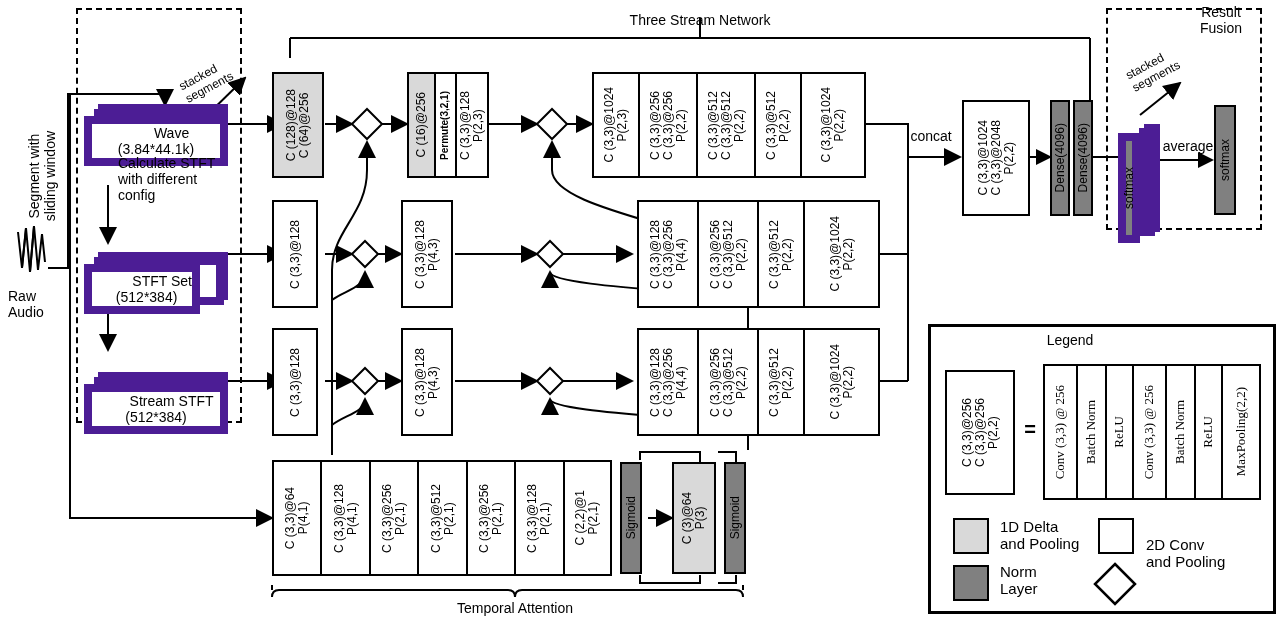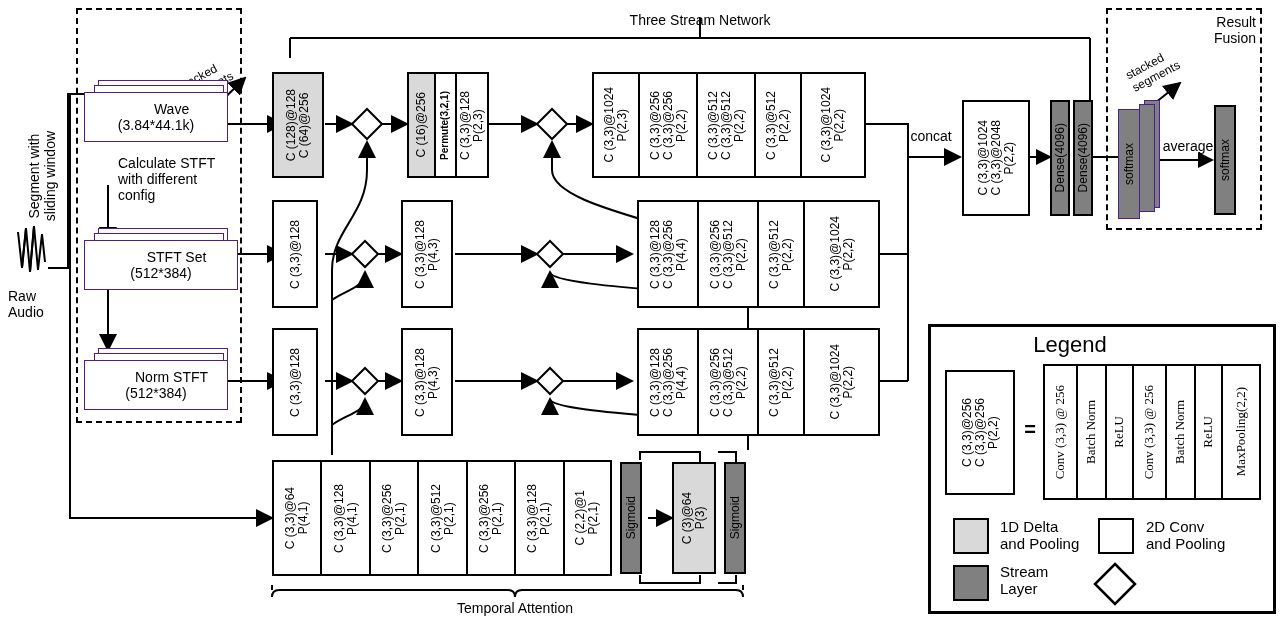--- a/index.html
+++ b/index.html
@@ -40,21 +40,21 @@
   .group > .cell:last-child{border-right:none;}
   .group > .cell.g1d{background:#d9d9d9;}
 
   
   .sgroup{display:flex;gap:3px;}
   .sgroup > .sbox{border:2px solid #000;display:flex;align-items:center;justify-content:center;background:#fff;box-sizing:border-box;}
   .sgroup > .sbox.dense{background:#808080;}
 
   
   .stack{position:absolute;}
-  .card{position:absolute;border:1px solid #4c1d95;background:#fff;box-sizing:border-box;}
+  .card{position:absolute;border:8px solid #4c1d95;background:#fff;box-sizing:border-box;margin-top:24px;}
 
   
   .dashed{border:2px dashed #000;background:transparent;}
 
   svg.ov{position:absolute;left:0;top:0;width:1285px;height:625px;pointer-events:none;}
 
   .legendbox{border:3px solid #000;background:#fff;}
   .swatch{border:2px solid #000;box-sizing:border-box;}
 </style>
 </head>
@@ -182,34 +182,34 @@
     </div>
   </div>
 
   <div class="abs ht l" style="left:118px;top:155px;width:130px;">Calculate STFT
 with different
 config</div>
 
   <div class="stack" style="left:84px;top:228px;width:160px;height:62px;">
     <div class="card" style="left:14px;top:0;width:130px;height:48px;"></div>
     <div class="card" style="left:10px;top:5px;width:130px;height:48px;"></div>
-    <div class="card" style="left:0px;top:12px;width:154px;height:50px;display:flex;align-items:center;justify-content:center;">
+    <div class="card" style="left:0px;top:12px;width:116px;height:50px;display:flex;align-items:center;justify-content:flex-end;">
       <div class="ht">
         <span>STFT Set</span><br><span>(512*384)</span>
       </div>
     </div>
   </div>
 
 
   <div class="stack" style="left:84px;top:348px;width:160px;height:66px;">
     <div class="card" style="left:14px;top:0;width:130px;height:50px;"></div>
     <div class="card" style="left:10px;top:5px;width:130px;height:50px;"></div>
     <div class="card" style="left:0px;top:12px;width:144px;height:50px;display:flex;align-items:center;justify-content:center;">
       <div class="ht">
-        <span>Norm STFT</span><br><span>(512*384)</span>
+        <span>Stream STFT</span><br><span>(512*384)</span>
       </div>
     </div>
   </div>
 
   <div class="abs ht" style="left:600px;top:12px;width:200px;">Three Stream Network</div>
 
   <div class="abs box gray1d" style="left:272px;top:72px;width:52px;height:106px;">
     <div class="vt">C (128)@128
 C (64)@256</div>
   </div>
@@ -323,21 +323,21 @@
   <div class="abs sgroup" style="left:1050px;top:100px;height:116px;">
     <div class="sbox dense" style="width:20px;height:116px;">
       <div class="vt">Dense(4096)</div>
     </div>
     <div class="sbox dense" style="width:20px;height:116px;">
       <div class="vt">Dense(4096)</div>
     </div>
   </div>
 
   <div class="abs dashed" style="left:1106px;top:8px;width:156px;height:222px;"></div>
-  <div class="abs ht" style="left:1186px;top:14px;width:70px;text-align:right;">Result
+  <div class="abs ht" style="left:1186px;top:4px;width:70px;">Result
 Fusion</div>
   <div class="abs ht" style="left:1125px;top:48px;width:86px;font-size:12px;text-align:left;transform:rotate(-28deg);line-height:1.2;">stacked
 segments</div>
 
   <div class="stack" style="left:1118px;top:100px;width:70px;height:120px;">
     <div class="card" style="left:26px;top:0px;width:16px;height:108px;background:#808080;"></div>
     <div class="card" style="left:21px;top:4px;width:16px;height:108px;background:#808080;"></div>
     <div class="card" style="left:0px;top:9px;width:22px;height:110px;background:#808080;display:flex;align-items:center;justify-content:center;">
       <div class="vt">softmax</div>
     </div>
@@ -389,21 +389,21 @@
 P(3)</div>
   </div>
 
   <div class="abs box dense" style="left:724px;top:462px;width:22px;height:112px;">
     <div class="vt">Sigmoid</div>
   </div>
 
   <div class="abs ht" style="left:430px;top:600px;width:170px;">Temporal Attention</div>
 
   <div class="abs legendbox" style="left:928px;top:324px;width:348px;height:290px;"></div>
-  <div class="abs ht" style="left:1010px;top:332px;width:120px;font-size:22px;">Legend</div>
+  <div class="abs ht" style="left:1010px;top:332px;width:120px;font-size:14px;">Legend</div>
 
   <div class="abs box" style="left:945px;top:370px;width:70px;height:125px;">
     <div class="vt">C (3,3)@256
 C (3,3)@256
 P(2,2)</div>
   </div>
   <div class="abs ht" style="left:1018px;top:418px;width:24px;font-size:20px;font-weight:bold;">=</div>
 
   <div class="abs group" style="left:1043px;top:364px;width:218px;height:136px;">
     <div class="cell" style="width:33px;">
@@ -427,24 +427,24 @@
     <div class="cell" style="width:36px;">
       <div class="vt serif">MaxPooling(2,2)</div>
     </div>
   </div>
 
   <div class="abs swatch" style="left:953px;top:518px;width:36px;height:36px;background:#d9d9d9;"></div>
   <div class="abs ht l" style="left:1000px;top:518px;width:110px;font-size:15px;">1D Delta
 and Pooling</div>
 
   <div class="abs swatch" style="left:1098px;top:518px;width:36px;height:36px;background:#ffffff;"></div>
-  <div class="abs ht l" style="left:1146px;top:518px;width:110px;font-size:15px;">2D Conv
+  <div class="abs ht l" style="left:1146px;top:536px;width:110px;font-size:15px;">2D Conv
 and Pooling</div>
 
   <div class="abs swatch" style="left:953px;top:565px;width:36px;height:36px;background:#808080;"></div>
-  <div class="abs ht l" style="left:1000px;top:563px;width:110px;font-size:15px;">Stream
+  <div class="abs ht l" style="left:1000px;top:563px;width:110px;font-size:15px;">Norm
 Layer</div>
 
   <svg class="abs" style="left:1090px;top:560px;width:50px;height:48px;" viewBox="0 0 50 48">
     <path d="M25,4 L45,24 L25,44 L5,24 z" stroke="#000" stroke-width="2.5" fill="#fff"></path>
   </svg>
 
 </div>
 
 </body></html>

